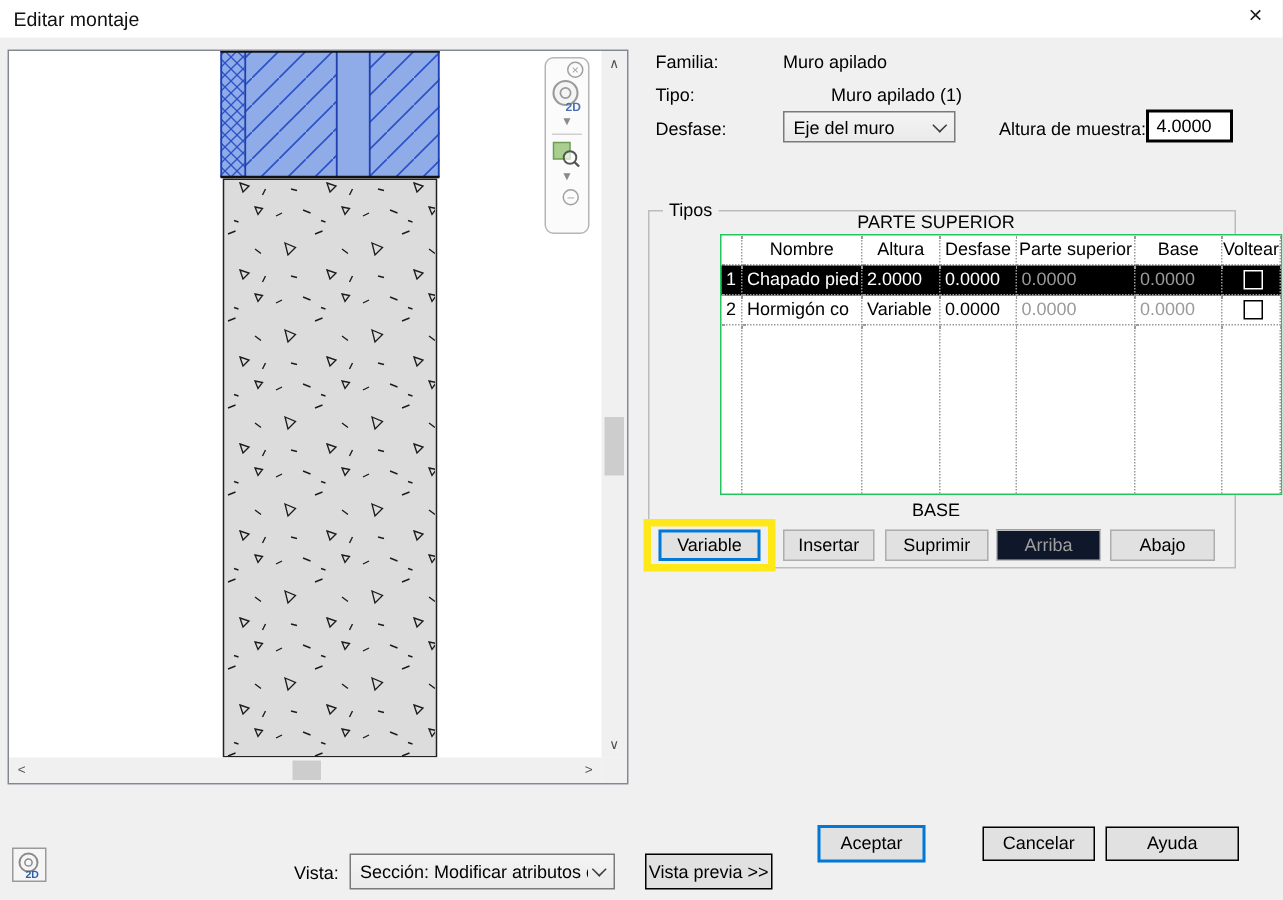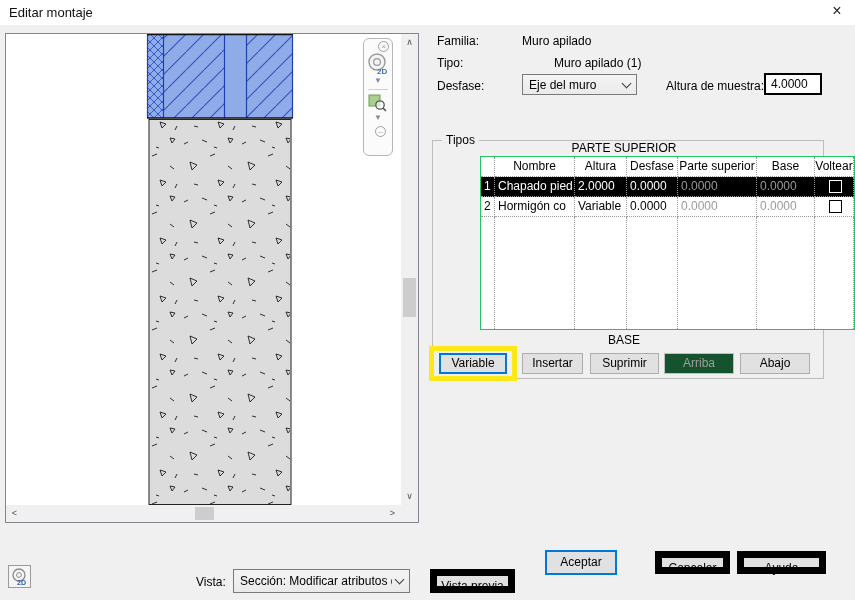--- a/index.html
+++ b/index.html
@@ -68,26 +68,26 @@
   .tcell.nolinebottom { border-bottom:none; }
   .trow.selected { background:#000; color:#fff; }
   .trow.selected .dim { color:#9a9a9a; }
   .trow .dim { color:#9a9a9a; }
   .cbox { width:13px; height:13px; border:1px solid #000; margin:3px auto 0 auto; background:transparent; }
   .trow.selected .cbox { border-color:#fff; }
 
   
   .btn { position:absolute; height:21px; background:#e1e1e1; border:1px solid #adadad;
     font-size:12px; text-align:center; line-height:19px; font-family:inherit; }
-  .btn.disabled { background:#14532d; border-color:#bfbfbf; color:#9e9e9e; }
+  .btn.disabled { background:#0f172a; border-color:#bfbfbf; color:#9e9e9e; }
   .btn.focus { border:2px solid #0078d7; line-height:17px; }
   .hl-yellow { position:absolute; left:429px; top:346px; width:88px; height:35px;
     border:5px solid #ffe817; background:transparent; }
 
-  .footer-btn { position:absolute; height:23px; background:#e1e1e1; border:7px solid #000000;
+  .footer-btn { position:absolute; height:23px; background:#e1e1e1; border:1px solid #000000;
     font-size:12px; text-align:center; line-height:21px; }
   .footer-btn.focus { border:2px solid #0078d7; line-height:19px; }
 </style>
 </head>
 <body>
 
 <div class="titlebar">
   <div class="title">Editar montaje</div>
   <div class="close-x">×</div>
 </div>

